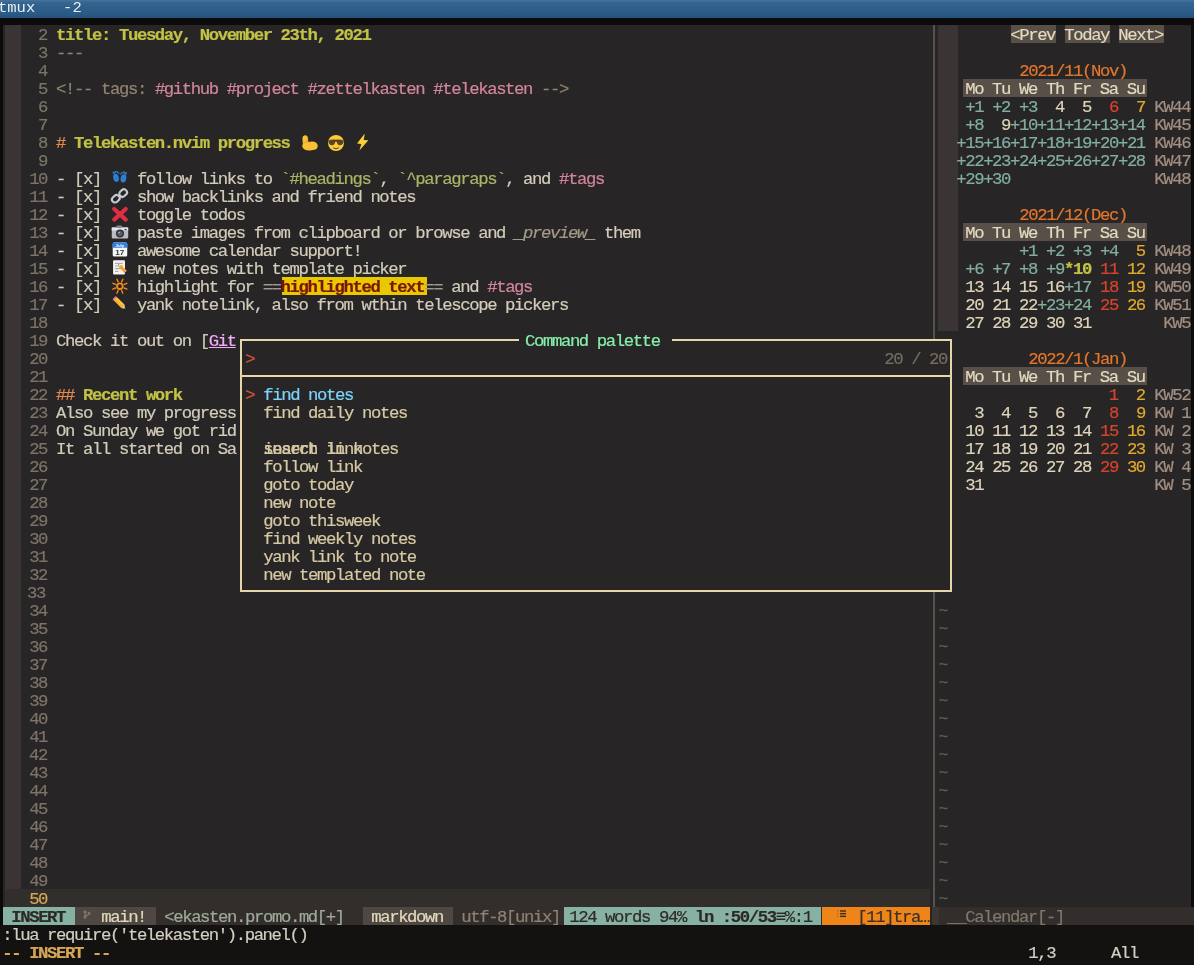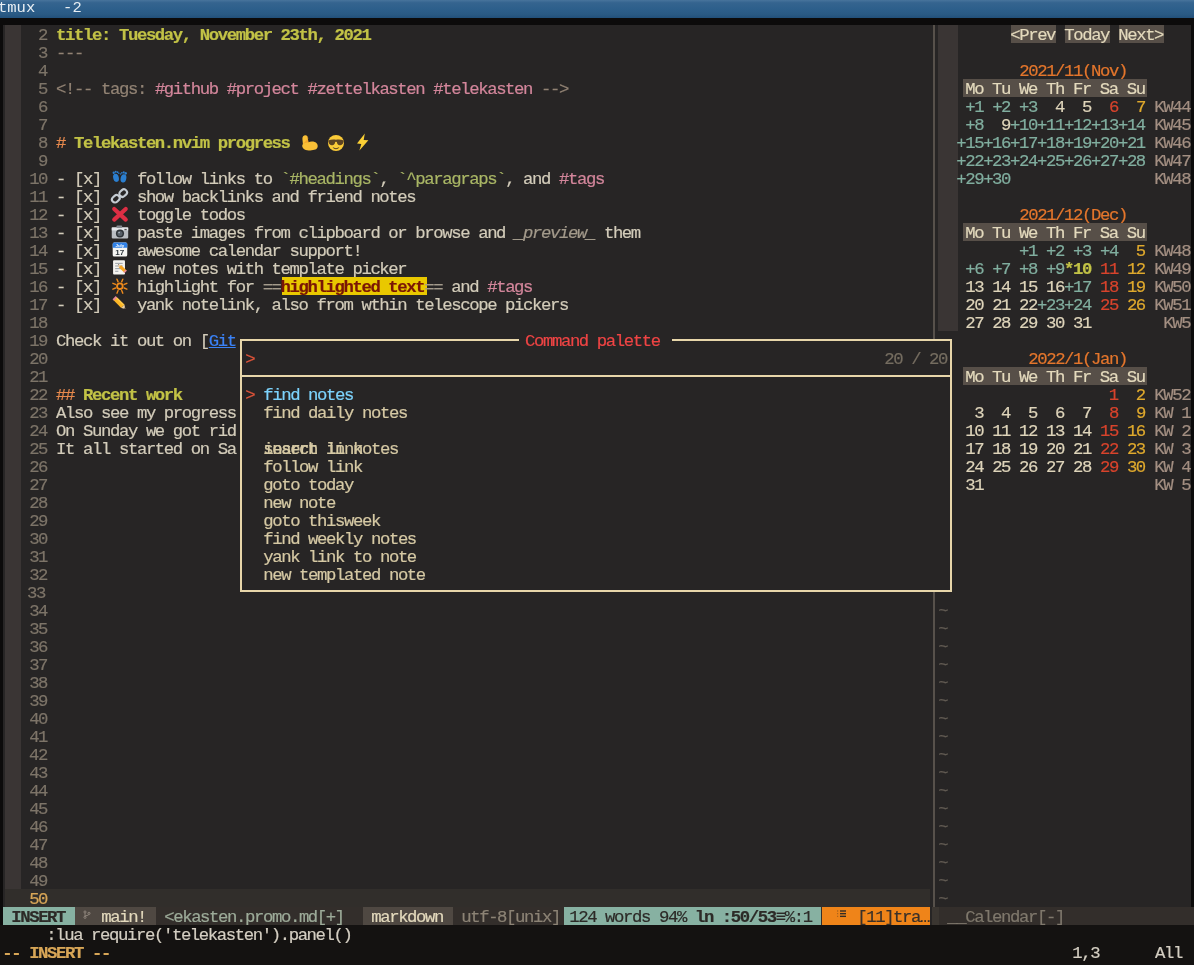--- a/index.html
+++ b/index.html
@@ -9,36 +9,36 @@
   color:#e9eff3; }
 #bar span { position:absolute; left:-2px; top:0px; white-space:pre; font-family:"Liberation Mono",monospace; font-size:15.5px; line-height:17px; }
 .r { position:absolute; white-space:pre; font-size:17.3px; line-height:18px; letter-spacing:-1.39px;
      color:#d3ccba; -webkit-text-stroke:0.2px currentColor; }
 .ln { color:#7d7468; } .lncur { color:#d8a657; }
 .gray { color:#928374; } .dim { color:#a39a8b;font-style:italic; }
 .grn { color:#a9b665; } .pink { color:#d3869b; }
 .org { color:#e78a4e; } .ttl { color:#c2c246; font-weight:bold; }
 .ttlb { color:#c2c246; font-weight:bold; }
 .hlt { color:#7a1505; font-weight:bold; }
-.und { color:#3b82f6; text-decoration:underline;margin-top:37px; }
+.und { color:#f0abfc; text-decoration:underline;margin-top:37px; }
 .tilde { color:#615a52; }
 .red { color:#e2553a; } .cnt { color:#756d60; }
 .selb { color:#7dd3fc; font-weight:normal; } .item { color:#d6c9a4;text-align:right; }
 .calw { color:#ded4ba; } .calteal { color:#80ae9f; }
 .calred { color:#d8432c; } .calyel { color:#dfa92d; }
 .calkw { color:#a38f82; } .calmon { color:#e4762c; }
 .calhdr { color:#e4dabd; }
 .btn { color:#e4dabd; }
 .stb { color:#2c2a27; font-weight:bold; }
 .stfg { color:#e4dabd; }
 .std { color:#2c2a27; } .stdb { color:#2c2a27; font-weight:bold; }
 .stdo { color:#38302a; }
 .fname { color:#9dab99; } .utf { color:#8c8375; }
 .calst { color:#7f786c; }
-.cmd { color:#d4cec2;margin-left:44px; }
+.cmd { color:#d4cec2; }
 .insb { color:#d8a657; font-weight:bold; }
 
 </style></head><body>
 <div id="bar">
     <span>tmux   -2</span>
   </div>
 <div style="position:absolute;left:3px;top:24.5px;width:1188px;height:900px;background:#272525;"></div>
 <div style="position:absolute;left:5px;top:24.5px;width:16px;height:882.0px;background:#3a3534;"></div>
 <div style="position:absolute;left:5px;top:888.5px;width:925px;height:18px;background:#312e2b;"></div>
 <div style="position:absolute;left:932.5px;top:24.5px;width:2px;height:900px;background:#57514b;"></div>
@@ -55,21 +55,21 @@
 <div style="position:absolute;left:939px;top:906.5px;width:255px;height:18px;background:#332e2b;"></div>
 <div style="position:absolute;left:0px;top:924.5px;width:1194px;height:40.5px;background:#141211;"></div>
 <div style="position:absolute;left:3px;top:906.5px;width:72px;height:18px;background:#87b1a2;"></div>
 <div style="position:absolute;left:75px;top:906.5px;width:81px;height:18px;background:#4f4842;"></div>
 <div style="position:absolute;left:363px;top:906.5px;width:90px;height:18px;background:#4f4842;"></div>
 <div style="position:absolute;left:564px;top:906.5px;width:257px;height:18px;background:#87b1a2;"></div>
 <div style="position:absolute;left:822px;top:906.5px;width:108px;height:18px;background:#ef8419;"></div>
 <div style="position:absolute;left:240.0px;top:338.5px;width:711.5px;height:253.0px;background:#272525;border:2px solid #e7d6aa;box-sizing:border-box"></div>
 <div style="position:absolute;left:242.0px;top:374.5px;width:707.5px;height:2px;background:#e7d6aa"></div>
 <div style="position:absolute;left:519.0px;top:337.5px;width:153px;height:5px;background:#272525"></div>
-<div class="r" style="left:516.0px;top:332.6px;color:#ef4444"> Command palette </div>
+<div class="r" style="left:516.0px;top:332.6px;color:#86efac"> Command palette </div>
 <div class="r" style="left:2.2px;top:26.6px"><span class="ln">    2 </span><span class="ttl">title: Tuesday, November 23th, 2021</span></div>
 <div class="r" style="left:2.2px;top:44.6px"><span class="ln">    3 </span><span class="gray">---</span></div>
 <div class="r" style="left:2.2px;top:62.6px"><span class="ln">    4 </span></div>
 <div class="r" style="left:2.2px;top:80.6px"><span class="ln">    5 </span><span class="gray">&lt;!-- tags: </span><span class="pink">#github #project #zettelkasten #telekasten</span><span class="gray"> --&gt;</span></div>
 <div class="r" style="left:2.2px;top:98.6px"><span class="ln">    6 </span></div>
 <div class="r" style="left:2.2px;top:116.6px"><span class="ln">    7 </span></div>
 <div class="r" style="left:2.2px;top:134.6px"><span class="ln">    8 </span><span class="org"># </span><span class="ttl">Telekasten.nvim progress</span></div>
 <div class="r" style="left:2.2px;top:152.6px"><span class="ln">    9 </span></div>
 <div class="r" style="left:2.2px;top:170.6px"><span class="ln">   10 </span>- [x]    follow links to <span class="grn">`#headings`</span>, <span class="grn">`^paragraps`</span>, and <span class="pink">#tags</span></div>
 <div class="r" style="left:2.2px;top:188.6px"><span class="ln">   11 </span>- [x]    show backlinks and friend notes</div>

